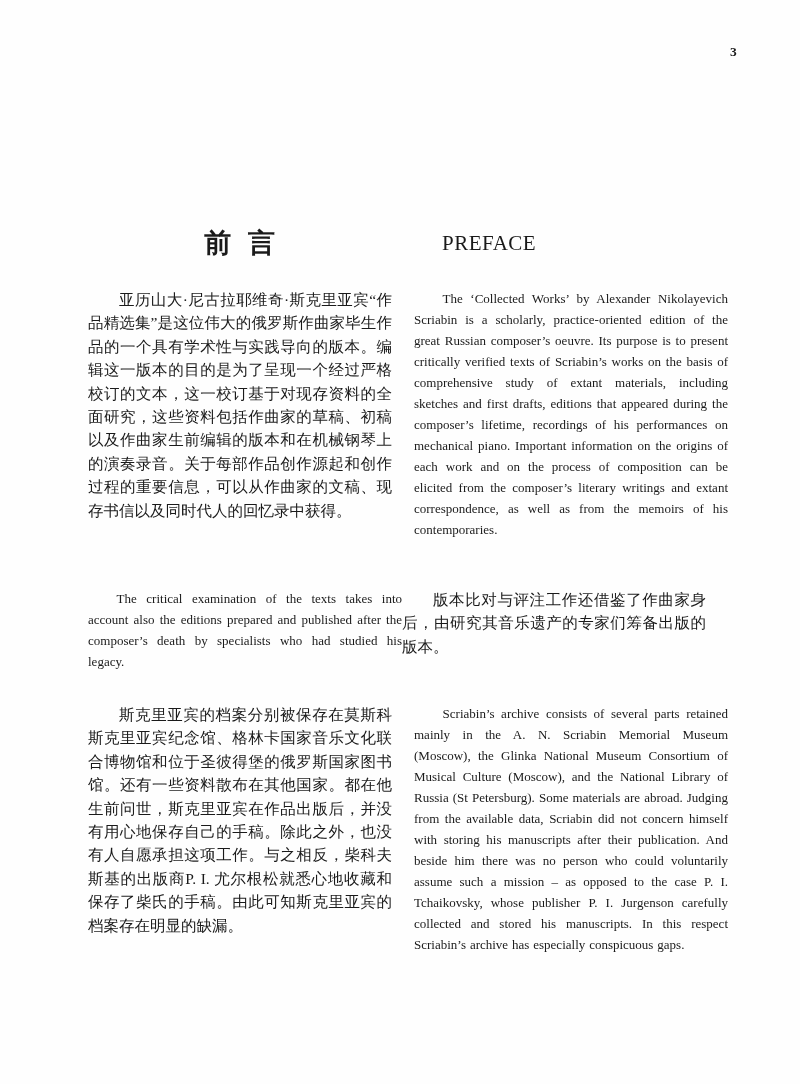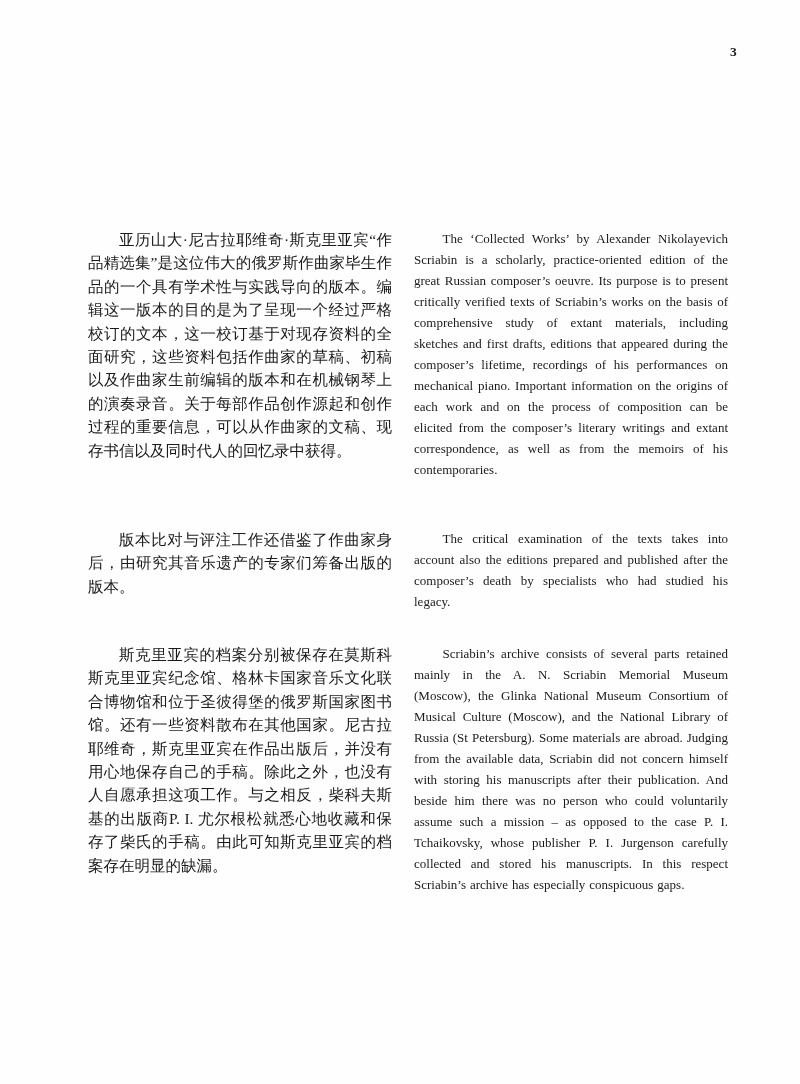--- a/index.html
+++ b/index.html
@@ -69,42 +69,50 @@
 </style>
 </head>
 <body>
 
 <div class="page">
 
   <div class="page-number">3</div>
 
   <div class="content">
 
+    <div class="row heading-row">
+      <div class="col zh">
+        <h1 class="h-zh">前 言</h1>
+      </div>
+      <div class="col en">
+        <h1 class="h-en">PREFACE</h1>
+      </div>
+    </div>
 
     <div class="row para-row r1">
       <div class="col zh">
         <p>亚历山大·尼古拉耶维奇·斯克里亚宾“作品精选集”是这位伟大的俄罗斯作曲家毕生作品的一个具有学术性与实践导向的版本。编辑这一版本的目的是为了呈现一个经过严格校订的文本，这一校订基于对现存资料的全面研究，这些资料包括作曲家的草稿、初稿以及作曲家生前编辑的版本和在机械钢琴上的演奏录音。关于每部作品创作源起和创作过程的重要信息，可以从作曲家的文稿、现存书信以及同时代人的回忆录中获得。</p>
       </div>
       <div class="col en">
         <p>The ‘Collected Works’ by Alexander Nikolayevich Scriabin is a scholarly, practice-oriented edition of the great Russian composer’s oeuvre. Its purpose is to present critically verified texts of Scriabin’s works on the basis of comprehensive study of extant materials, including sketches and first drafts, editions that appeared during the composer’s lifetime, recordings of his performances on mechanical piano. Important information on the origins of each work and on the process of composition can be elicited from the composer’s literary writings and extant correspondence, as well as from the memoirs of his contemporaries.</p>
       </div>
     </div>
 
     <div class="row para-row r2">
+      <div class="col en">
+        <p>The critical examination of the texts takes into account also the editions prepared and published after the composer’s death by specialists who had studied his legacy.</p>
+      </div>
       <div class="col zh">
         <p>版本比对与评注工作还借鉴了作曲家身后，由研究其音乐遗产的专家们筹备出版的版本。</p>
-      </div>
-      <div class="col en">
-        <p>The critical examination of the texts takes into account also the editions prepared and published after the composer’s death by specialists who had studied his legacy.</p>
       </div>
     </div>
 
     <div class="row para-row r3">
       <div class="col zh">
-        <p>斯克里亚宾的档案分别被保存在莫斯科斯克里亚宾纪念馆、格林卡国家音乐文化联合博物馆和位于圣彼得堡的俄罗斯国家图书馆。还有一些资料散布在其他国家。尼古拉耶维奇，斯克里亚宾在作品出版后，并没有用心地保存自己的手稿。除此之外，也没有人自愿承担这项工作。与之相反，柴科夫斯基的出版商P. I. 尤尔根松就悉心地收藏和保存了柴氏的手稿。由此可知斯克里亚宾的档案存在明显的缺漏。</p>
+        <p>斯克里亚宾的档案分别被保存在莫斯科斯克里亚宾纪念馆、格林卡国家音乐文化联合博物馆和位于圣彼得堡的俄罗斯国家图书馆。还有一些资料散布在其他国家。都在他生前问世，斯克里亚宾在作品出版后，并没有用心地保存自己的手稿。除此之外，也没有人自愿承担这项工作。与之相反，柴科夫斯基的出版商P. I. 尤尔根松就悉心地收藏和保存了柴氏的手稿。由此可知斯克里亚宾的档案存在明显的缺漏。</p>
       </div>
       <div class="col en">
         <p>Scriabin’s archive consists of several parts retained mainly in the A. N. Scriabin Memorial Museum (Moscow), the Glinka National Museum Consortium of Musical Culture (Moscow), and the National Library of Russia (St Petersburg). Some materials are abroad. Judging from the available data, Scriabin did not concern himself with storing his manuscripts after their publication. And beside him there was no person who could voluntarily assume such a mission – as opposed to the case P. I. Tchaikovsky, whose publisher P. I. Jurgenson carefully collected and stored his manuscripts. In this respect Scriabin’s archive has especially conspicuous gaps.</p>
       </div>
     </div>
 
     <div class="row para-row r4">
     </div>
 
   </div>

